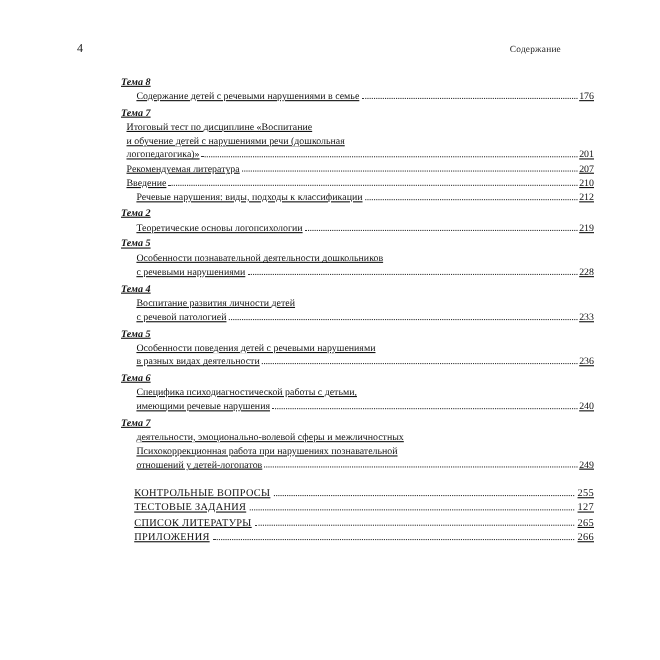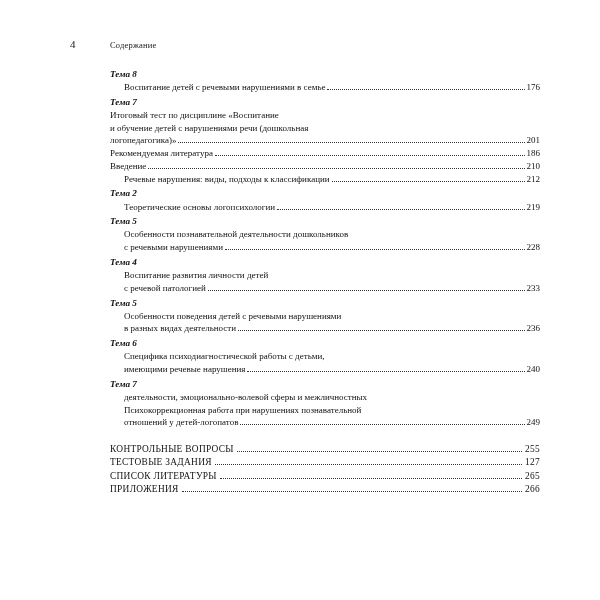--- a/index.html
+++ b/index.html
@@ -28,29 +28,30 @@
     margin-bottom: 18px;
     margin-left: -40px;
   }
   .header .folio {
     width: 40px;
     font-size: 11px;
     color: #1a1a1a;
   }
   .header .running-title {
     flex: 1;
-    text-align: left;
+    text-align: right;
     font-size: 8.5px;
     letter-spacing: 0.2px;
     color: #1a1a1a;
     padding-right: 30px;
   }
   .toc {
     font-size: 9px;
     line-height: 1.42;
+    text-decoration: underline;
   }
   .theme {
     font-style: italic;
     font-weight: bold;
     font-size: 9.2px;
     margin-top: 2px;
   }
   .entry {
     display: block;
     margin-left: 14px;
@@ -83,26 +84,27 @@
     font-weight: bold;
     font-size: 9.6px;
     letter-spacing: 0.3px;
     margin-top: 22px;
     margin-bottom: 10px;
     line-height: 1.35;
     margin-left: 0;
   }
   .section-title div { white-space: nowrap; }
   .toplevel {
-    margin-left: 0;
+    margin-left: 5px;
   }
   .tail {
     margin-top: 14px;
     font-size: 9.4px;
     letter-spacing: 0.3px;
+    margin-left: 12px;
   }
   .tail .row { display: flex; align-items: baseline; }
   .tail .txt { white-space: nowrap; }
   .tail .dots {
     flex: 1;
     border-bottom: 1px dotted #333;
     margin: 0 3px 2.5px 3px;
     height: 0;
   }
   .tail .pg { white-space: nowrap; }
@@ -116,40 +118,40 @@
     <div class="folio">4</div>
     <div class="running-title">Содержание</div>
   </div>
 
   <div class="toc">
 
     <div id="toc-top">
         <div class="theme">Тема 8</div>
         <div class="entry">
           <div class="row">
-            <span class="txt">Воспитание детей с речевыми нарушениями в семье</span>
+            <span class="txt">Содержание детей с речевыми нарушениями в семье</span>
             <span class="dots"></span>
             <span class="pg">176</span>
           </div>
         </div>
         <div class="theme">Тема 7</div>
         <div class="entry toplevel">
           <div class="cont">Итоговый тест по дисциплине «Воспитание</div>
           <div class="cont">и обучение детей с нарушениями речи (дошкольная</div>
           <div class="row">
             <span class="txt">логопедагогика)»</span>
             <span class="dots"></span>
             <span class="pg">201</span>
           </div>
         </div>
         <div class="entry toplevel">
           <div class="row">
             <span class="txt">Рекомендуемая литература</span>
             <span class="dots"></span>
-            <span class="pg">186</span>
+            <span class="pg">207</span>
           </div>
         </div>
       </div>
 
 
     <div id="toc-bottom">
         <div class="entry toplevel">
           <div class="row">
             <span class="txt">Введение</span>
             <span class="dots"></span>

